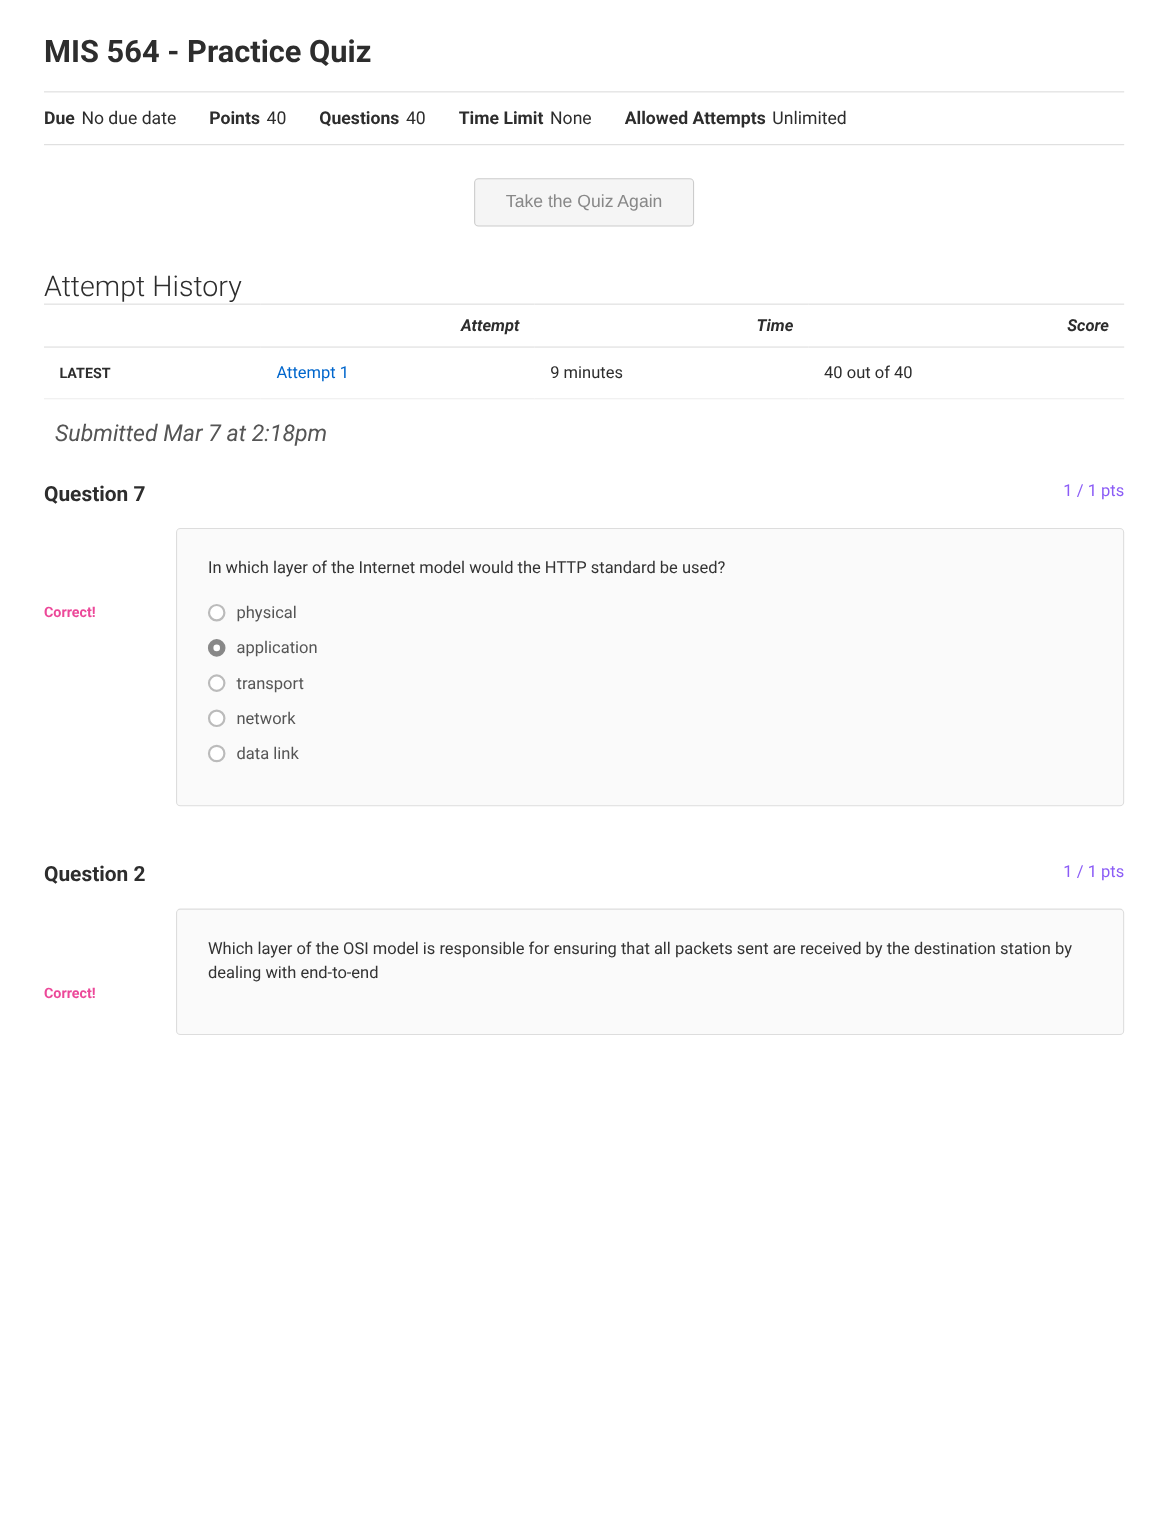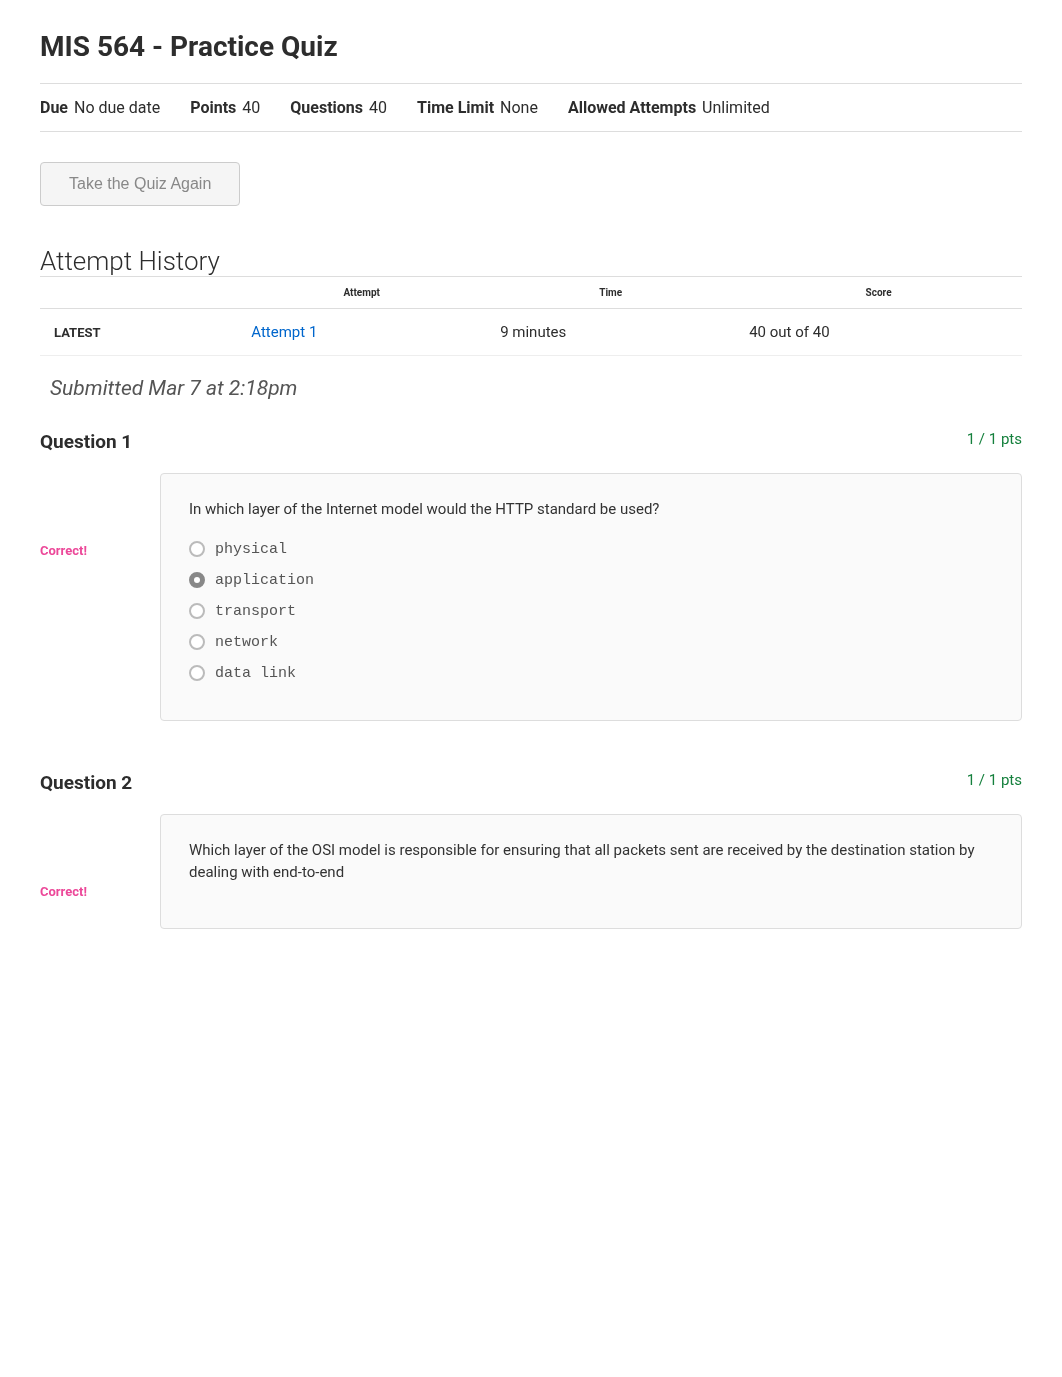--- a/index.html
+++ b/index.html
@@ -42,21 +42,21 @@
     .meta-label {
       font-weight: 700;
     }
 
     .meta-value {
       font-weight: 400;
     }
 
     .take-quiz-container {
       display: flex;
-      justify-content: flex-start;
+      justify-content: center;
       margin: 30px 0 40px;
     }
 
     .take-quiz-btn {
       background: #f5f5f5;
       border: 1px solid #ccc;
       border-radius: 4px;
       padding: 12px 28px;
       font-size: 16px;
       color: #888;
@@ -72,23 +72,24 @@
     .attempt-table {
       width: 100%;
       border-collapse: collapse;
       margin-bottom: 20px;
     }
 
     .attempt-table th {
       border-top: 1px solid #ddd;
       border-bottom: 1px solid #ddd;
       padding: 10px 14px;
-      text-align: center;
-      font-weight: 700;
-      font-size: 10px;
+      text-align: right;
+      font-weight: 700;
+      font-size: 15px;
+      font-style: italic;
     }
 
     .attempt-table td {
       padding: 14px 14px;
       font-size: 15px;
     }
 
     .attempt-table tr.latest-row td {
       border-bottom: 1px solid #eee;
     }
@@ -125,21 +126,21 @@
       margin-bottom: 10px;
     }
 
     .question-title {
       font-size: 19px;
       font-weight: 700;
     }
 
     .question-pts {
       font-size: 15px;
-      color: #15803d;
+      color: #8b5cf6;
       font-weight: 400;
       white-space: nowrap;
       margin-left: 20px;
     }
 
     .question-box {
       border: 1px solid #ddd;
       border-radius: 4px;
       padding: 24px 28px;
       background: #fafafa;
@@ -154,21 +155,20 @@
       line-height: 1.5;
     }
 
     .answer-option {
       display: flex;
       align-items: center;
       gap: 10px;
       margin-bottom: 14px;
       font-size: 15px;
       color: #555;
-      font-family: Liberation Mono, monospace;
     }
 
     .radio-circle {
       width: 16px;
       height: 16px;
       border-radius: 50%;
       border: 2px solid #bbb;
       background: #fff;
       flex-shrink: 0;
       display: flex;
@@ -264,21 +264,21 @@
       <td>9 minutes</td>
       <td>40 out of 40</td>
     </tr>
   </tbody>
 </table>
 
 <p class="submitted-text">Submitted Mar 7 at 2:18pm</p>
 
 <div class="question-section">
   <div class="question-header">
-    <span class="question-title">Question 1</span>
+    <span class="question-title">Question 7</span>
     <span class="question-pts">1 / 1 pts</span>
   </div>
 
   <div class="question-row">
     <div class="correct-side">
       <span class="correct-text">Correct!</span>
     </div>
     <div class="question-content">
       <div class="question-box">
         <p class="question-text">In which layer of the Internet model would the HTTP standard be used?</p>

